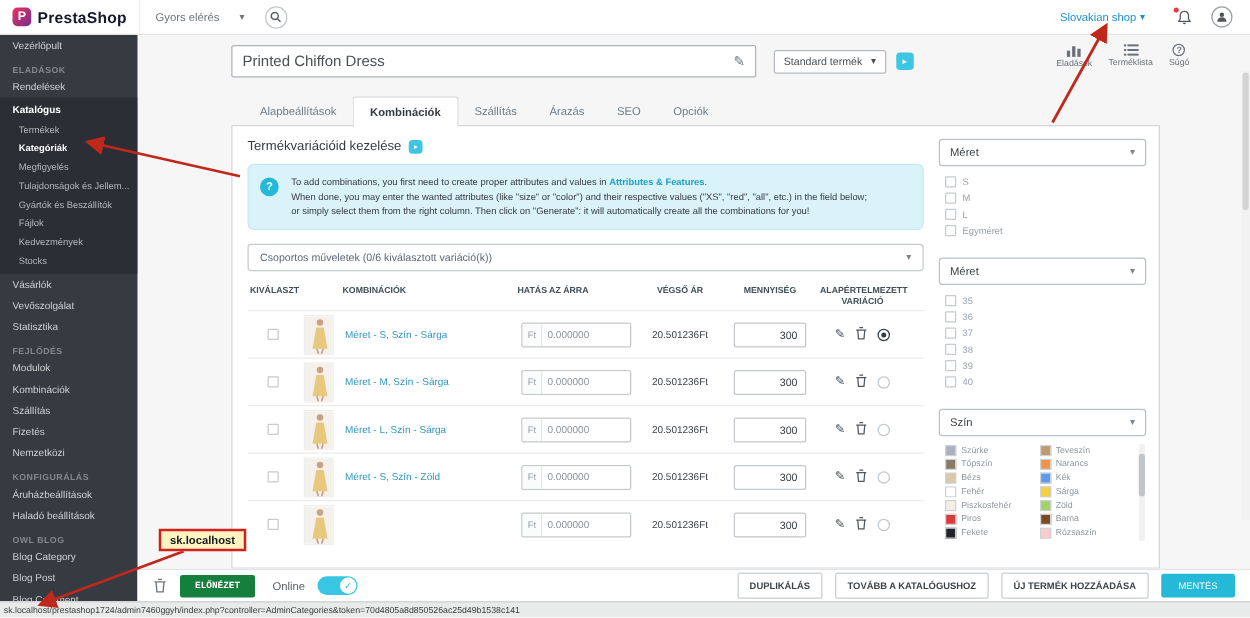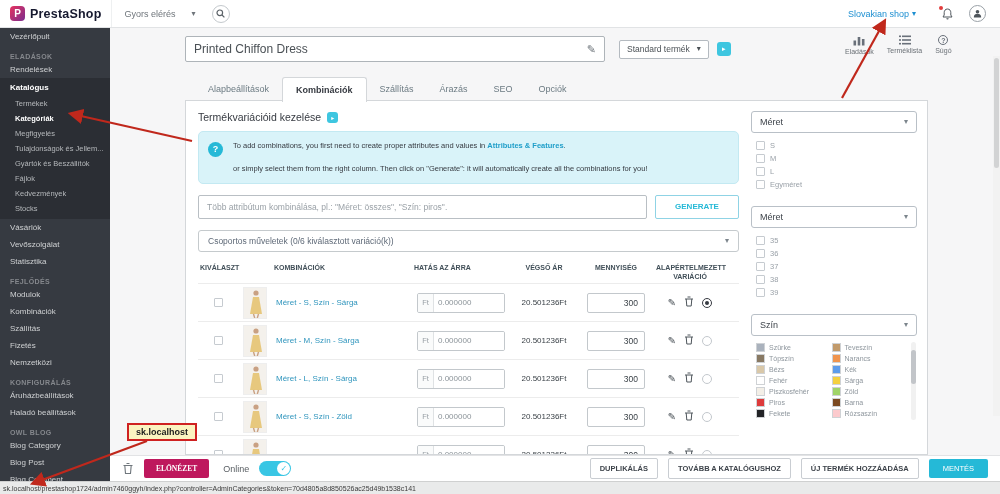--- a/index.html
+++ b/index.html
@@ -92,21 +92,21 @@
   .panel-body{padding:6px 2px 2px 5px}
   .chk-row{display:flex;align-items:center;gap:5px;font-size:7.5px;color:#9aa1a8;padding:2px 0;cursor:pointer}
   .color-body{position:relative;display:grid;grid-template-columns:1fr 1fr;gap:2px 2px;padding:7px 12px 6px 5px}
   .color-item{display:flex;align-items:center;gap:4px;font-size:7px;color:#8e969d;cursor:pointer;white-space:nowrap;overflow:hidden}
   .swatch{width:9px;height:9px;border:1px solid #cfd2d5;flex:none;display:inline-block}
   .cscroll{position:absolute;right:1px;top:6px;bottom:4px;width:5px;background:#f1f1f1;border-radius:3px}
   .cthumb{position:absolute;top:8px;left:0;width:5px;height:34px;background:#c2c5c9;border-radius:3px}
 
   
   .footer{position:absolute;left:110px;right:0;bottom:13px;height:26px;background:#fff;border-top:1px solid #e2e3e5;display:flex;align-items:center;gap:10px;padding:0 12px;z-index:20}
-  .btn-preview{background:#be185d;color:#fff;border:none;font-size:7.5px;font-weight:bold;padding:5px 12px;border-radius:2px;cursor:pointer;font-family:Liberation Serif, serif}
+  .btn-preview{background:#15803d;color:#fff;border:none;font-size:7.5px;font-weight:bold;padding:5px 12px;border-radius:2px;cursor:pointer;font-family:Liberation Mono, monospace}
   .online-label{font-size:9px;color:#5b6065;margin-left:4px}
   .toggle{width:32px;height:15px;background:#39c6e4;border-radius:8px;position:relative;display:inline-block;cursor:pointer}
   .knob{position:absolute;right:1px;top:1px;width:13px;height:13px;background:#fff;border-radius:50%;font-size:8px;color:#39c6e4;display:flex;align-items:center;justify-content:center;line-height:1}
   .foot-spacer{flex:1}
   .btn-light{background:#fff;border:1px solid #c9cdd2;font-size:7.5px;font-weight:bold;color:#3d434a;padding:5px 9px;border-radius:2px;cursor:pointer;font-family:inherit}
   .btn-save{background:#25b9d7;border:none;color:#fff;font-size:7.5px;font-weight:normal;padding:5px 14px;border-radius:2px;cursor:pointer;font-family:inherit}
 
   
   .statusbar{position:absolute;left:0;bottom:0;width:1000px;height:13px;background:#e9eaea;border-top:1px solid #cfd0d0;display:flex;align-items:center;padding:0 3px;font-size:7px;color:#3a3a3a;z-index:30;white-space:nowrap}
 
@@ -249,29 +249,25 @@
       <div class="sec-title-row">
         <span class="sec-title">Termékvariációid kezelése</span>
         <span class="mini-teal sm">▸</span>
       </div>
 
       <div class="info-box">
         <span class="qmark">?</span>
         <div class="info-text">
           <span>To add combinations, you first need to create proper attributes and values in</span>
           <a href="#" class="info-link">Attributes &amp; Features</a><span>.</span><br>
-          <br>
+          <span>When done, you may enter the wanted attributes (like "size" or "color") and their respective values ("XS", "red", "all", etc.) in the field below;</span><br>
           <span>or simply select them from the right column. Then click on "Generate": it will automatically create all the combinations for you!</span>
         </div>
       </div>
 
-      <div class="gen-row">
-        <input class="combine-input" placeholder="Több attribútum kombinálása, pl.: &quot;Méret: összes&quot;, &quot;Szín: piros&quot;." style="">
-        <button class="btn-generate">GENERATE</button>
-      </div>
 
       <div class="bulk-bar">
         <span>Csoportos műveletek (0/6 kiválasztott variáció(k))</span>
         <span class="caret">▾</span>
       </div>
 
       <div class="t-head">
         <div class="th th1">KIVÁLASZT</div>
         <div class="th th2">KOMBINÁCIÓK</div>
         <div class="th th3">HATÁS AZ ÁRRA</div>
@@ -511,20 +507,24 @@
               <span class="chk"></span>
               <span>37</span>
             </label>
           <label class="chk-row">
               <span class="chk"></span>
               <span>38</span>
             </label>
           <label class="chk-row">
               <span class="chk"></span>
               <span>39</span>
+            </label>
+          <label class="chk-row">
+              <span class="chk"></span>
+              <span>40</span>
             </label>
         </div>
       </div>
 
       <div class="panel">
         <div class="panel-head">
           <span>Szín</span>
           <span class="caret">▾</span>
         </div>
         <div class="color-body">

